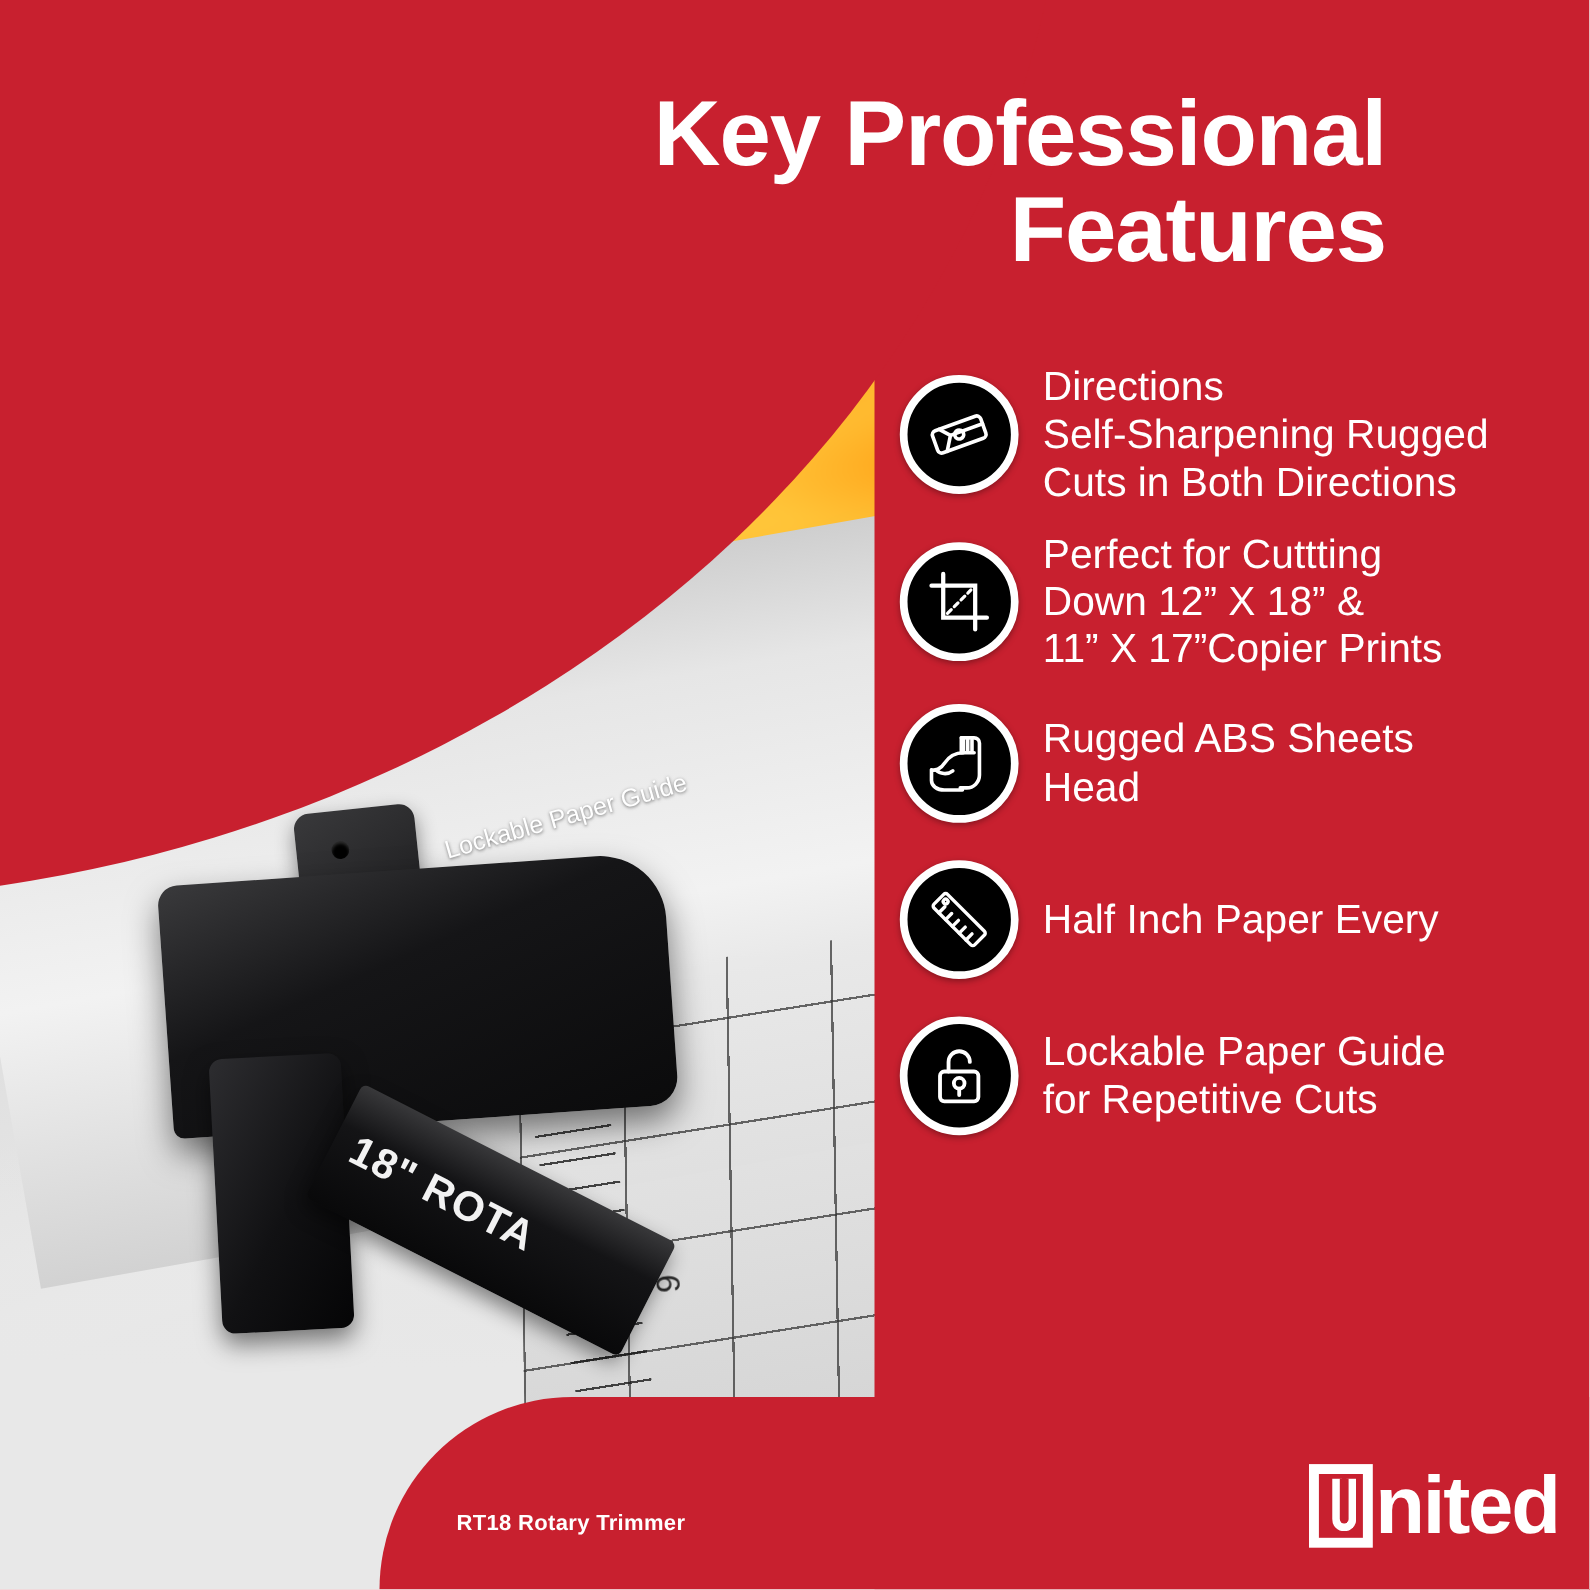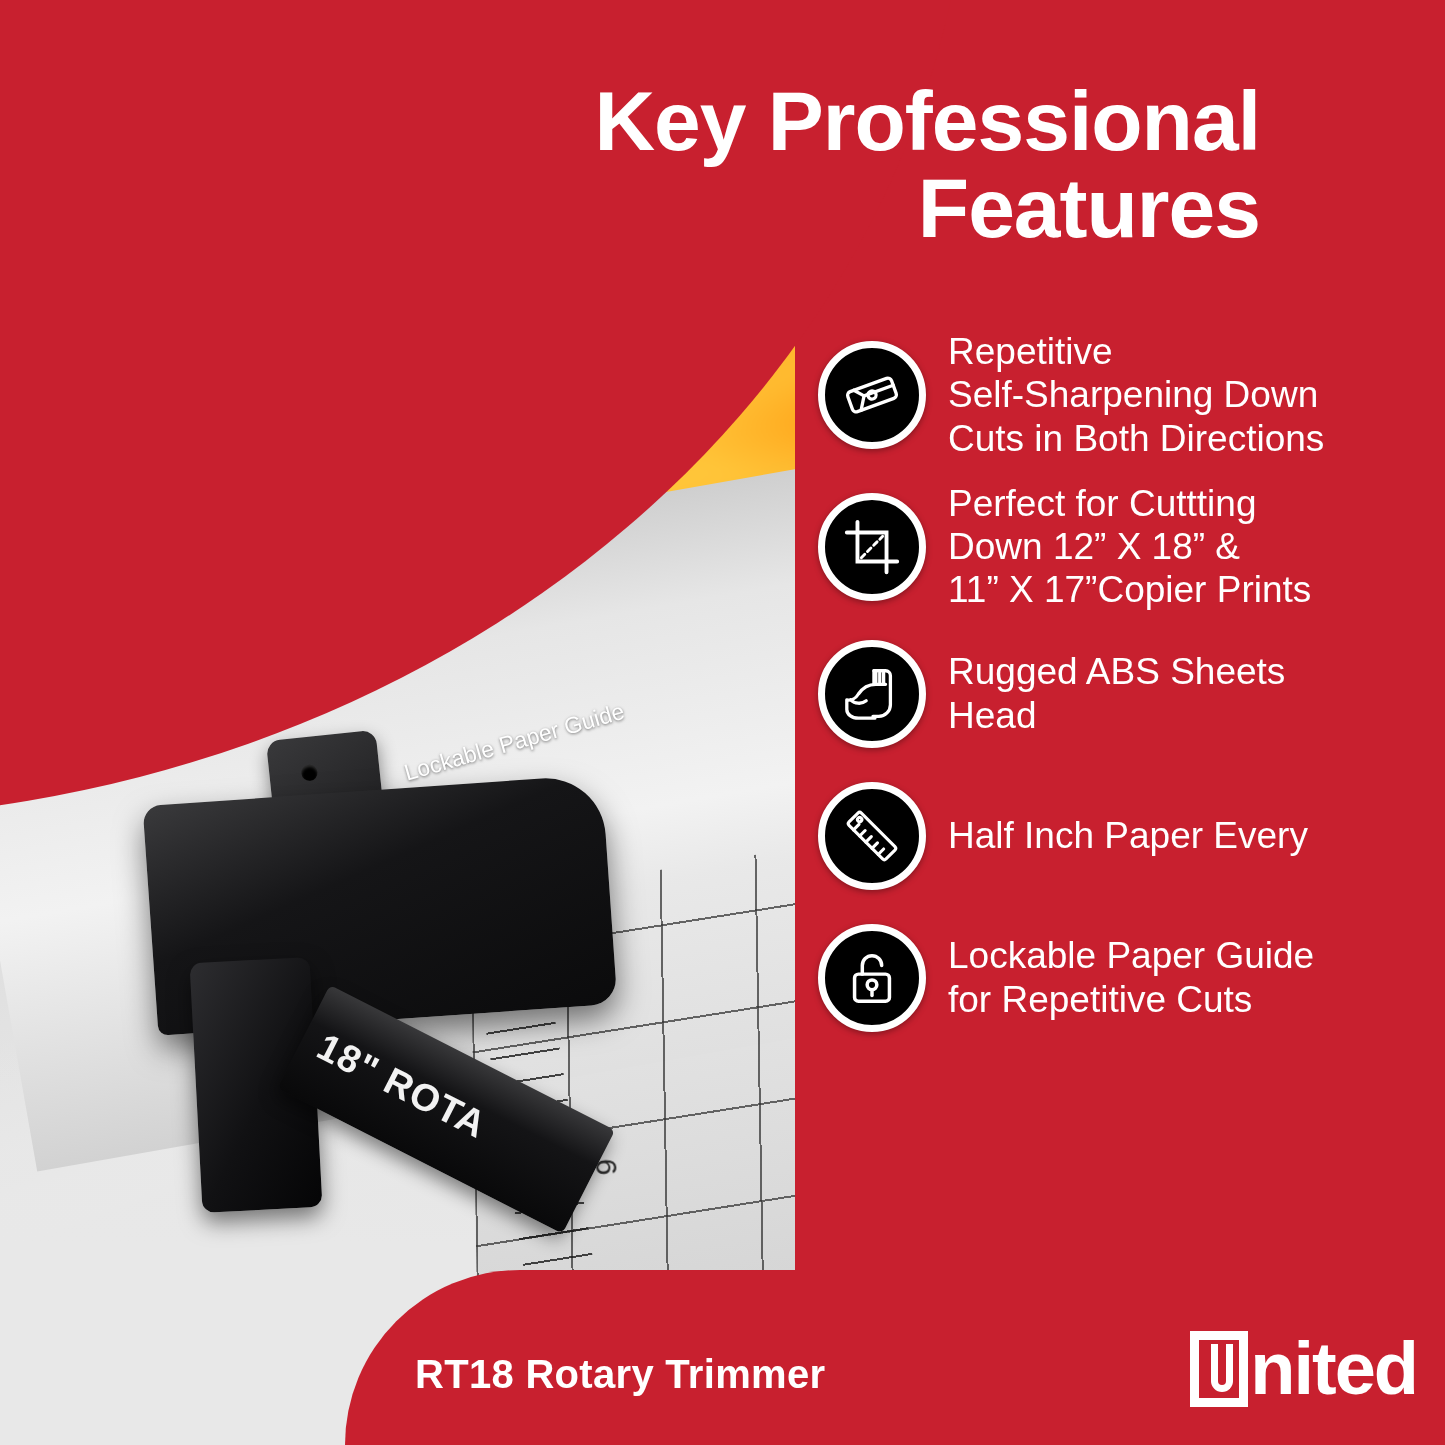--- a/index.html
+++ b/index.html
@@ -196,21 +196,21 @@
     color:#ffffff;
     font-family:"Liberation Sans", sans-serif;
     font-size:37px;
     line-height:1.17;
     font-weight:400;
   }
 
   
   .footer-caption {
     position:absolute; left:415px; bottom:48px;
-    color:#ffffff; font-weight:bold; font-size:40px;
+    color:#ffffff; font-weight:bold; font-size:20px;
     font-family:"Liberation Sans", sans-serif;
     letter-spacing:.3px;
   }
   .brand {
     position:absolute; right:28px; bottom:38px;
     display:flex; align-items:center;padding-left:28px;
   }
   .brand-u {
     width:58px; height:76px;
     border:9px solid #ffffff;
@@ -284,22 +284,22 @@
           <svg viewBox="0 0 64 64" fill="none" stroke="#fff" stroke-width="3.4" stroke-linejoin="round" stroke-linecap="round">
             <g transform="rotate(-20 32 32)">
               <rect x="8" y="21" width="48" height="22" rx="4"></rect>
               <path d="M16 21 L24 30 L16 43"></path>
               <path d="M24 30 L56 30"></path>
               <circle cx="32" cy="32" r="4.2"></circle>
             </g>
           </svg>
         </div>
         <div class="feat-text">
-          <div>Repetitive</div>
-          <div>Self-Sharpening Down</div>
+          <div>Directions</div>
+          <div>Self-Sharpening Rugged</div>
           <div>Cuts in Both Directions</div>
         </div>
       </div>
       <div class="feature">
         <div class="feat-icon">
           <svg viewBox="0 0 64 64" fill="none" stroke="#fff" stroke-width="4" stroke-linecap="round">
             <path d="M17 6 L17 47 L58 47"></path>
             <path d="M6 17 L47 17 L47 58"></path>
             <path d="M21 43 L43 21" stroke-dasharray="5 4" stroke-width="3"></path>
           </svg>

